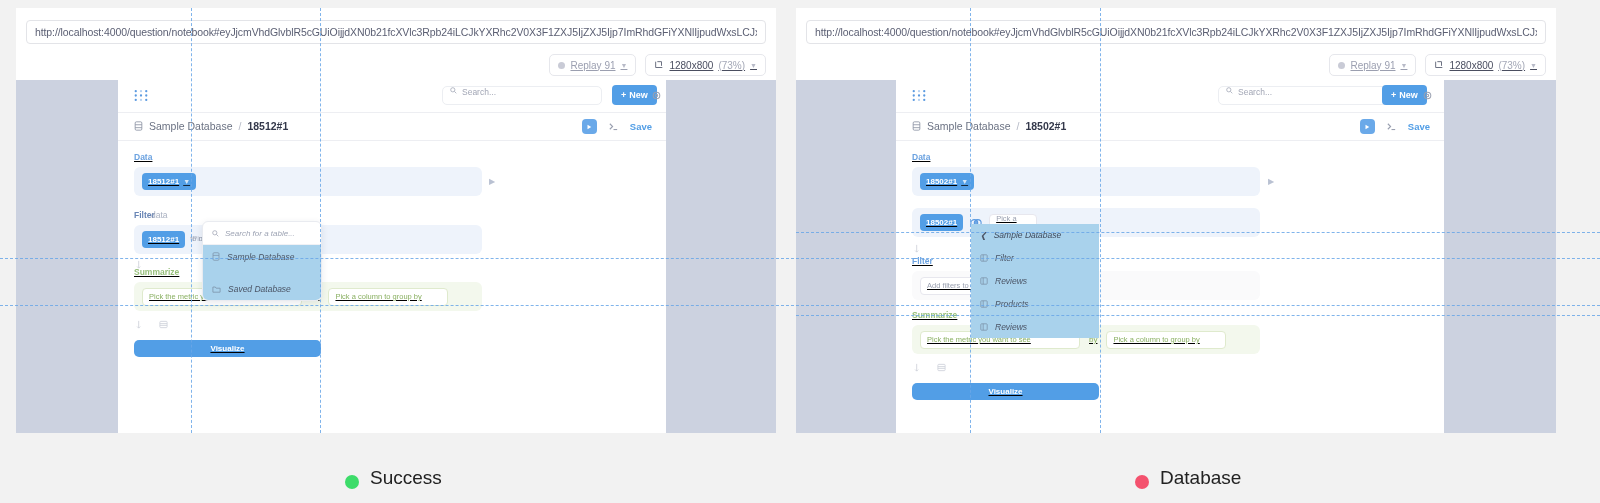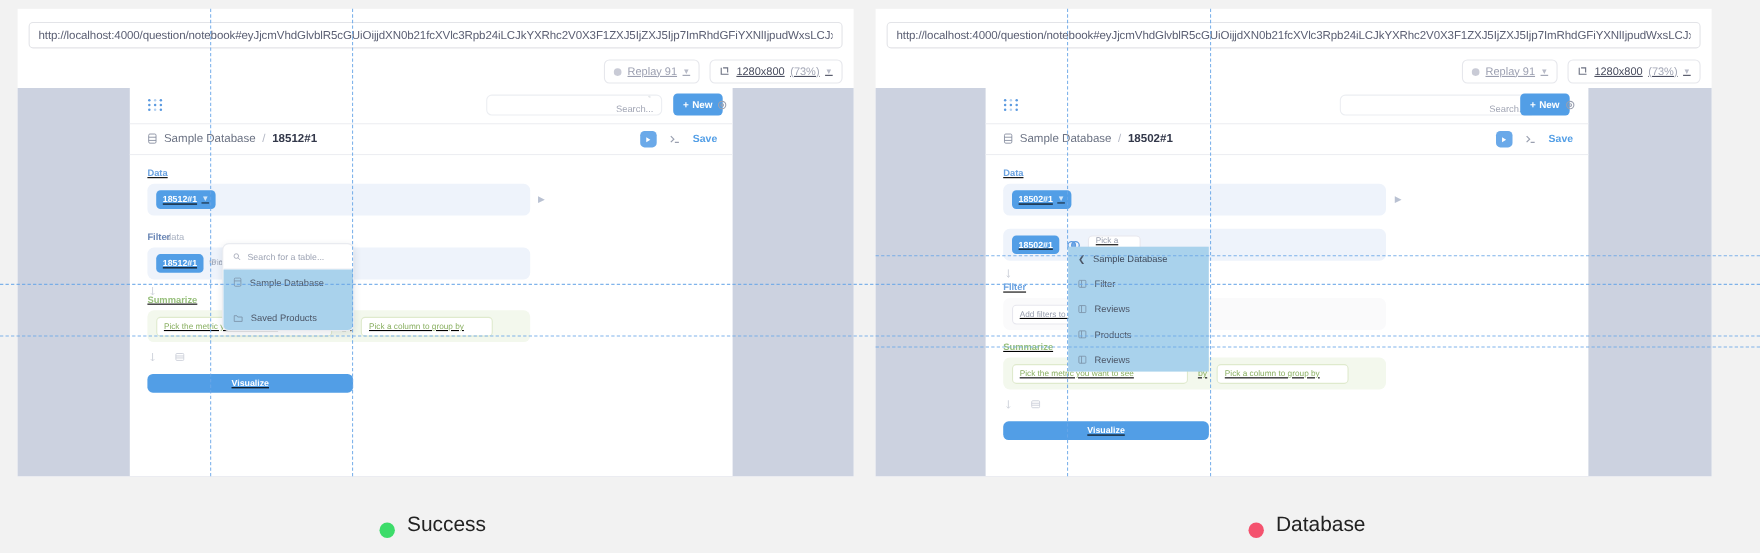--- a/index.html
+++ b/index.html
@@ -41,21 +41,21 @@
   
   .viewport{position:absolute;left:0;top:72px;width:760px;height:353px;background:#ccd2e0;overflow:hidden;}
   .app{position:absolute;top:0;width:548px;height:353px;background:#ffffff;}
   .app.l{left:102px;}
   .app.r{left:100px;}
 
   .appbar{position:relative;height:32px;border-bottom:1px solid #edeef2;}
   .logo{position:absolute;left:16px;top:9px;width:14px;height:13px;}
   .searchbox{
     position:absolute;top:6px;height:19px;border:1px solid #eceef2;border-radius:5px;
-    background:#fff;display:flex;align-items:flex-end;gap:5px;padding:0 7px;box-sizing:border-box;flex-direction:column;
+    background:#fff;display:flex;align-items:flex-start;gap:5px;padding:0 7px;box-sizing:border-box;
   }
   .searchbox .ph{font-size:8.5px;color:#a2a6b5;}
   .newbtn{
     position:absolute;top:5px;height:20px;border-radius:4px;background:#529ee6;
     color:#fff;font-size:9px;display:flex;align-items:center;gap:3px;padding:0 9px;
     box-sizing:border-box;font-weight:600;
   }
   .gear{position:absolute;top:10px;width:11px;height:11px;}
 
   .crumbbar{position:relative;height:27px;border-bottom:1px solid #edeef2;}
@@ -95,21 +95,21 @@
     margin-top:11px;background:#529ee6;color:#fff;border-radius:5px;height:17px;width:187px;
     display:flex;align-items:center;justify-content:center;font-size:8px;font-weight:700;
   }
 
   
   .ghosttext{position:absolute;font-size:8.5px;font-weight:700;color:#8a93a6;opacity:.85;white-space:nowrap;}
   .blendwrap{position:relative;}
   .blend-a,.blend-b{position:absolute;left:0;top:0;white-space:nowrap;font-size:7.5px;color:#98a0b2;}
 
   
-  .popup{position:absolute;background:#fff;border:1px solid #e9ebf0;border-radius:6px;box-shadow:0 2px 7px rgba(40,50,80,.10);overflow:hidden;}
+  .popup{position:absolute;background:#fff;border:1px solid #e9ebf0;border-radius:6px;box-shadow:0 2px 7px rgba(40,50,80,.10);overflow:hidden;font-style:italic;}
   .popup .srch{height:22px;display:flex;align-items:center;gap:6px;padding:0 9px;font-size:8px;color:#9ea4b4;border-bottom:1px solid #f0f1f5;}
   .popup .list{background:#a9d2ec;}
   .popitem{height:23px;display:flex;align-items:center;gap:7px;padding:0 9px;font-size:8.5px;color:#4b5566;}
   .popitem.head{font-size:8.5px;color:#3f4a5c;}
   .popitem svg{opacity:.6;}
 
   
   .vguide{position:absolute;top:0;bottom:0;width:0;border-left:1.2px dashed #6aa7e8;opacity:.85;}
   .hguide{position:absolute;left:0;right:0;height:0;border-top:1.2px dashed #6aa7e8;opacity:.85;}
 
@@ -272,21 +272,21 @@
               <svg width="8" height="9" viewBox="0 0 10 12">
                 <rect x="1" y="1" width="8" height="10" rx="1.4" fill="none" stroke="#5f6a7d" stroke-width="1"></rect>
                 <line x1="1" y1="4.5" x2="9" y2="4.5" stroke="#5f6a7d" stroke-width="1"></line>
               </svg>
               <span>Sample Database</span>
             </div>
             <div class="popitem" style="margin-top:9px">
               <svg width="9" height="8" viewBox="0 0 11 10">
                 <path d="M1 2.5 L4 2.5 L5 4 L10 4 L10 9 L1 9 Z" fill="none" stroke="#5f6a7d" stroke-width="1"></path>
               </svg>
-              <span>Saved Products</span>
+              <span>Saved Database</span>
             </div>
           </div>
         </div>
 
       </div>
     </div>
   </div>
 
   <div class="panel right">
 

